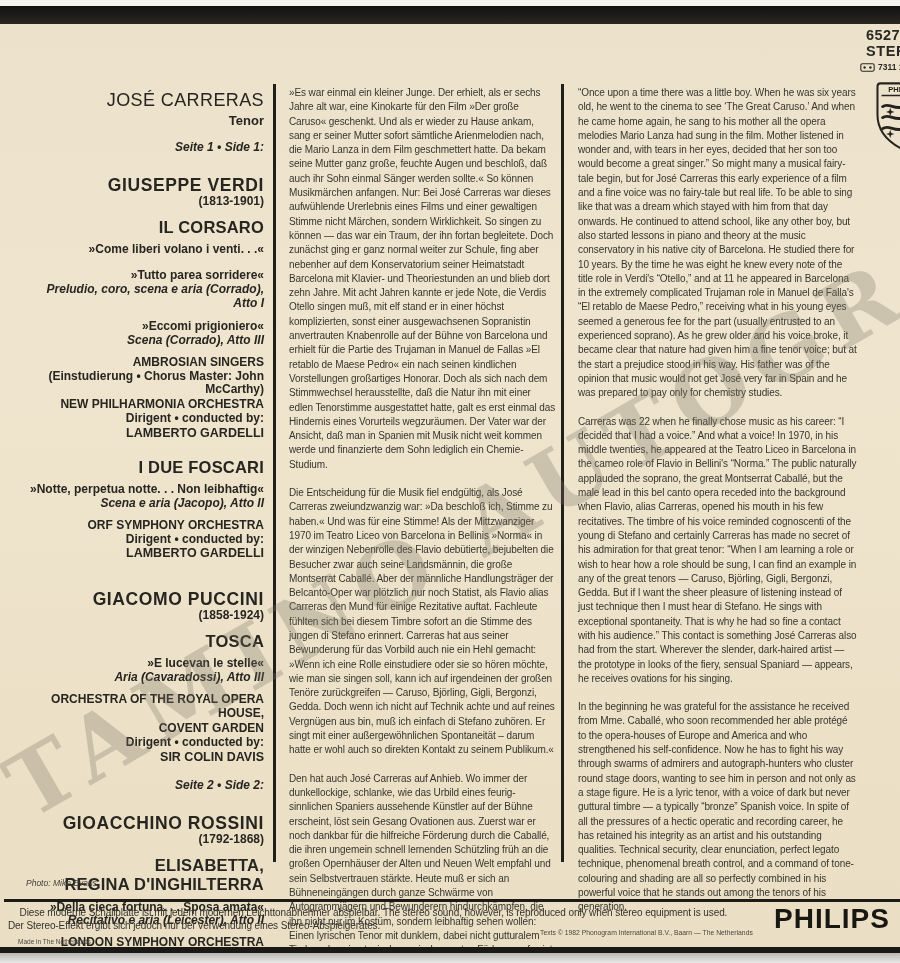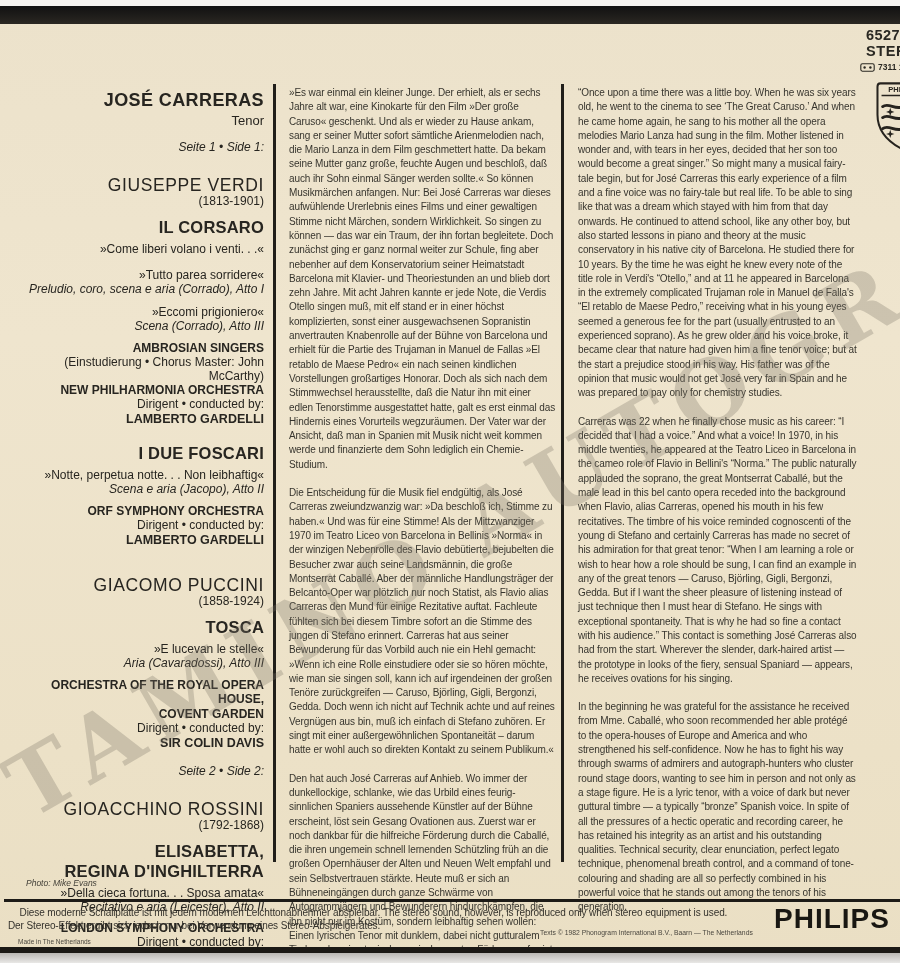--- a/index.html
+++ b/index.html
@@ -21,22 +21,22 @@
   .cassette-icon{display:inline-block;}
   .shield{position:absolute;left:874px;top:80px;width:58px;height:74px;}
 
   
   .divider{position:absolute;top:84px;width:2.5px;height:778px;background:#211f1a;}
   .d1{left:273px;}
   .d2{left:561px;}
 
   
   .tracklist{position:absolute;left:22px;top:90px;width:242px;text-align:right;color:#272520;}
-  .entry{line-height:1.16;}
-  .artist{font-size:18px;font-weight:bold;letter-spacing:.4px;}
+  .entry{line-height:1.16;font-weight:bold;}
+  .artist{font-size:18px;font-weight:normal;letter-spacing:.4px;}
   .tenor{font-size:13px;margin-top:2px;}
   .side{font-style:italic;font-size:12px;margin-top:13px;}
   .composer{font-size:17.5px;margin-top:20px;letter-spacing:.6px;}
   .dates{font-size:12px;}
   .work{font-size:16.5px;font-weight:bold;margin-top:9px;letter-spacing:.2px;}
   .work + .work{margin-top:0;}
   .track{font-size:12px;margin-top:12px;}
   .work + .track{margin-top:6px;}
   .track-italic{font-size:12px;font-style:italic;}
   .track-italic + .track{margin-top:9px;}

